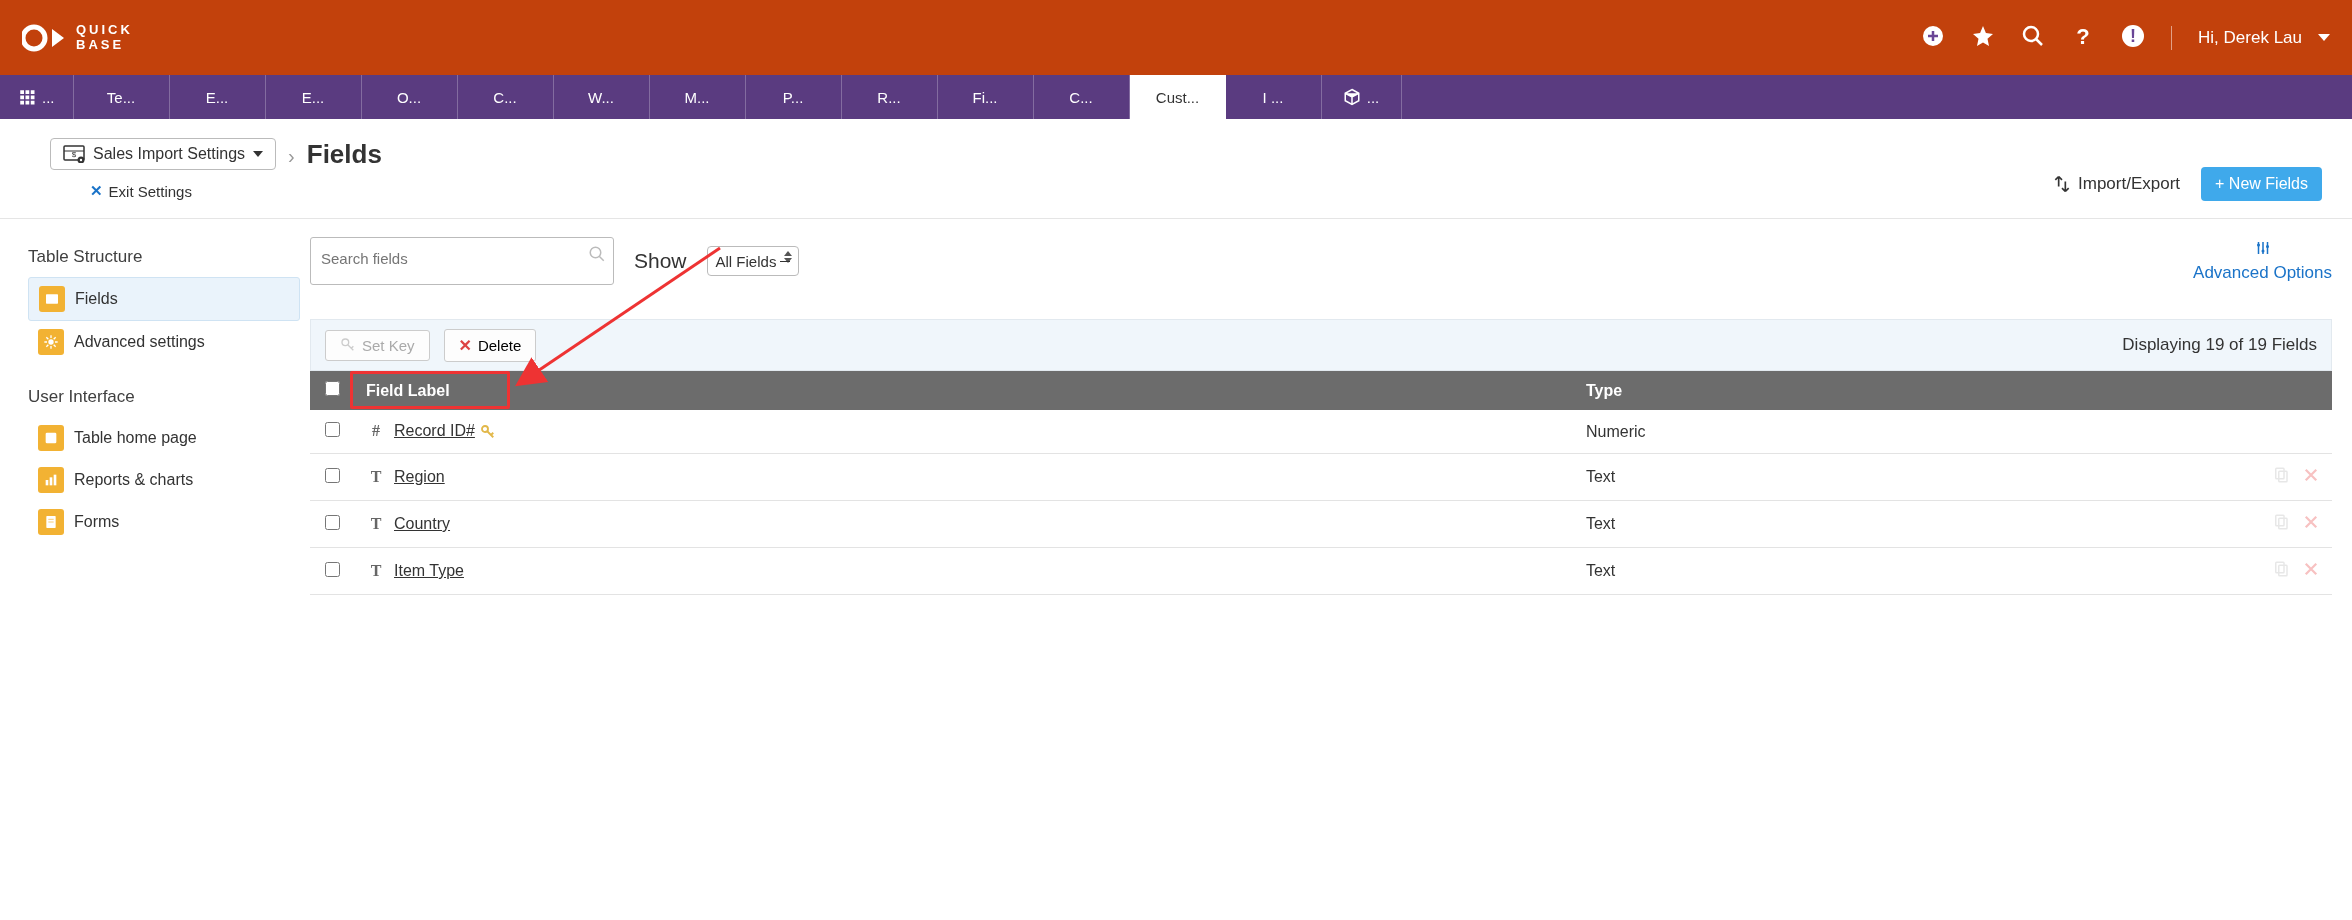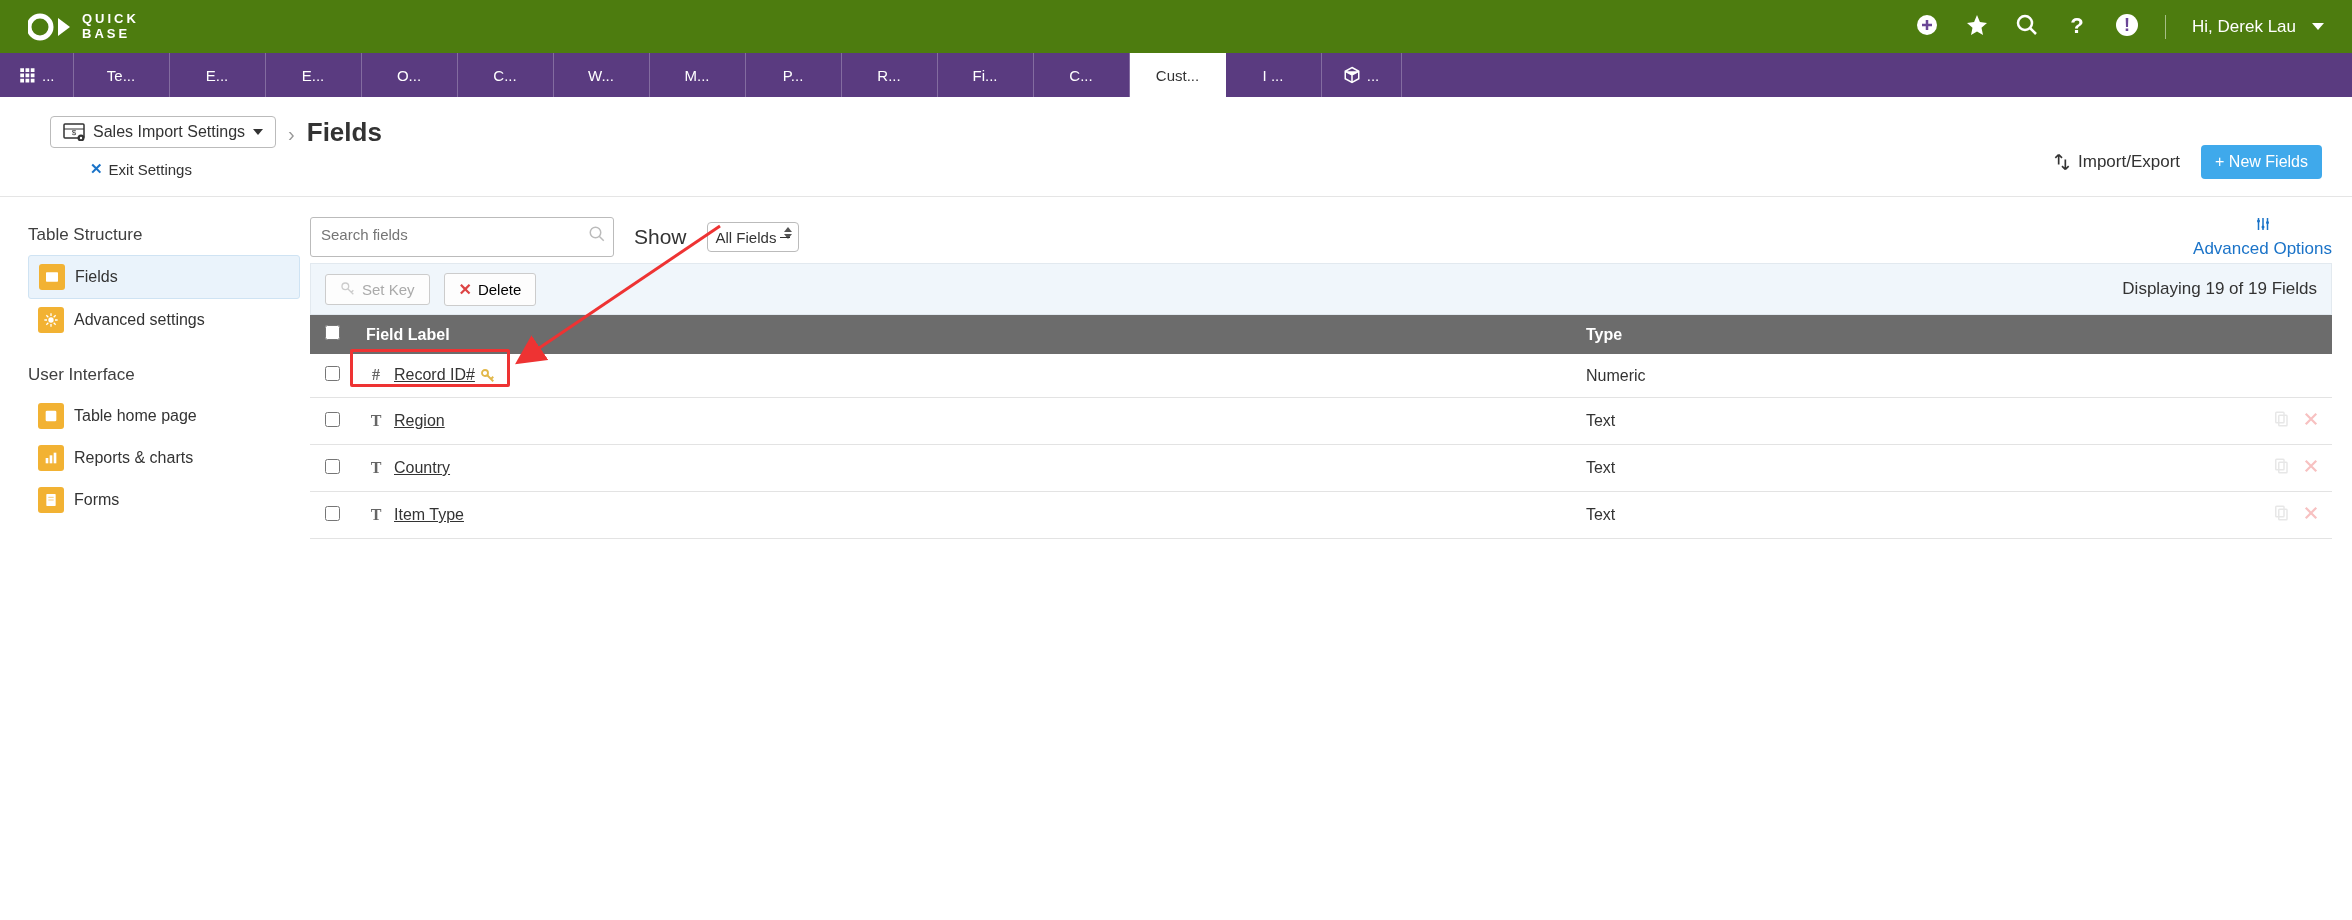--- a/index.html
+++ b/index.html
@@ -1,20 +1,20 @@
 <!DOCTYPE html>
 <html><head>
 <meta charset="utf-8">
 <style>
   * { box-sizing: border-box; margin: 0; padding: 0; }
   body { font-family: "Helvetica Neue", Arial, sans-serif; font-size: 14px; color: #333; background: #fff; width: 2352px; }
   a { text-decoration: none; }
 
   
-  .topbar { background: #4d7c0f; height: 53px; display: flex; align-items: center; padding: 0 28px; color: #fff; }
+  .topbar { background: #c2410c; height: 75px; display: flex; align-items: center; padding: 0 22px; color: #fff; }
   .logo { display: flex; align-items: center; gap: 10px; }
   .logo-mark { display: flex; align-items: center; }
   .logo-text { font-size: 13px; letter-spacing: 3px; line-height: 1.1; font-weight: 600; }
   .topbar-spacer { flex: 1; }
   .topbar-actions { display: flex; align-items: center; gap: 26px; }
   .topbar-icon { width: 24px; height: 24px; fill: #fff; cursor: pointer; }
   .divider-v { width: 1px; height: 24px; background: rgba(255,255,255,0.5); }
   .user-greet { font-size: 17px; display: flex; align-items: center; gap: 16px; cursor: pointer; }
   .caret-down { width: 0; height: 0; border-left: 6px solid transparent; border-right: 6px solid transparent; border-top: 7px solid #fff; }
 
@@ -44,32 +44,32 @@
   .sidebar { width: 310px; padding: 20px 10px 20px 28px; }
   .side-head { font-size: 17px; color: #404040; margin: 8px 0 10px 0; }
   .side-item { display: flex; align-items: center; gap: 10px; padding: 8px 10px; border-radius: 3px; cursor: pointer; font-size: 16px; color: #333; }
   .side-item.active { background: #eaf3fb; border: 1px solid #cfe3f3; }
   .side-icon { width: 26px; height: 26px; background: #f2b233; border-radius: 3px; display: inline-flex; align-items: center; justify-content: center; }
   .side-icon svg { width: 16px; height: 16px; fill: #fff; }
 
   .content { flex: 1; padding: 18px 20px 20px 0; position: relative; }
   .toolbar-row { display: flex; align-items: center; gap: 20px; }
   .search-wrap { position: relative; width: 304px; }
-  .search-input { width: 100%; height: 40px; border: 1px solid #bbb; border-radius: 3px; padding: 0 36px 6px 10px; font-size: 15px; color: #555; }
+  .search-input { width: 100%; height: 48px; border: 1px solid #bbb; border-radius: 3px; padding: 0 36px 6px 10px; font-size: 15px; color: #555; }
   .search-icon-small { position: absolute; right: 8px; top: 8px; width: 18px; height: 18px; fill: #bbb; }
   .show-label { font-size: 21px; }
   .show-select { height: 30px; border: 1px solid #bbb; border-radius: 4px; padding: 0 22px 0 8px; font-size: 15px; background: #fff; position: relative; display: inline-flex; align-items: center; cursor: pointer; }
   .show-select::after { content: ""; position: absolute; right: 8px; top: 50%; transform: translateY(-50%); width: 10px; height: 14px; background:
      linear-gradient(#333,#333) center/10px 1px no-repeat; }
   .show-arrows { position: absolute; right: 6px; top: 4px; display: flex; flex-direction: column; gap: 2px; }
   .tri-up { width:0;height:0;border-left:4px solid transparent;border-right:4px solid transparent;border-bottom:5px solid #555;}
   .tri-down{ width:0;height:0;border-left:4px solid transparent;border-right:4px solid transparent;border-top:5px solid #555;}
   .adv-options { margin-left: auto; color: #1a73c8; font-size: 17px; cursor: pointer; display: flex; align-items: center; gap: 6px; flex-direction: column; }
 
-  .action-bar { margin-top: 4px; background: #f0f6fb; border: 1px solid #e2e9ef; height: 52px; display: flex; align-items: center; padding: 0 14px; gap: 14px; }
+  .action-bar { margin-top: 34px; background: #f0f6fb; border: 1px solid #e2e9ef; height: 52px; display: flex; align-items: center; padding: 0 14px; gap: 14px; }
   .btn { border: 1px solid #ccc; background: #fdfdfd; border-radius: 3px; padding: 6px 14px; font-size: 15px; display: inline-flex; align-items: center; gap: 6px; cursor: pointer; }
   .btn.disabled { color: #aaa; cursor: default; }
   .btn .x-red { color: #d44; font-weight: bold; font-size: 16px; }
   .action-status { margin-left: auto; font-size: 17px; color: #333; }
 
   table.fields { width: 100%; border-collapse: collapse; }
   table.fields thead th { background: #6c6c6c; color: #fff; text-align: left; font-weight: 600; padding: 10px 12px; font-size: 16px; }
   table.fields thead th.check-col { width: 44px; text-align: center; }
   table.fields thead th.actions-col { width: 100px; }
   table.fields tbody td { border-bottom: 1px solid #e3e3e3; padding: 12px; font-size: 16px; vertical-align: middle; }

